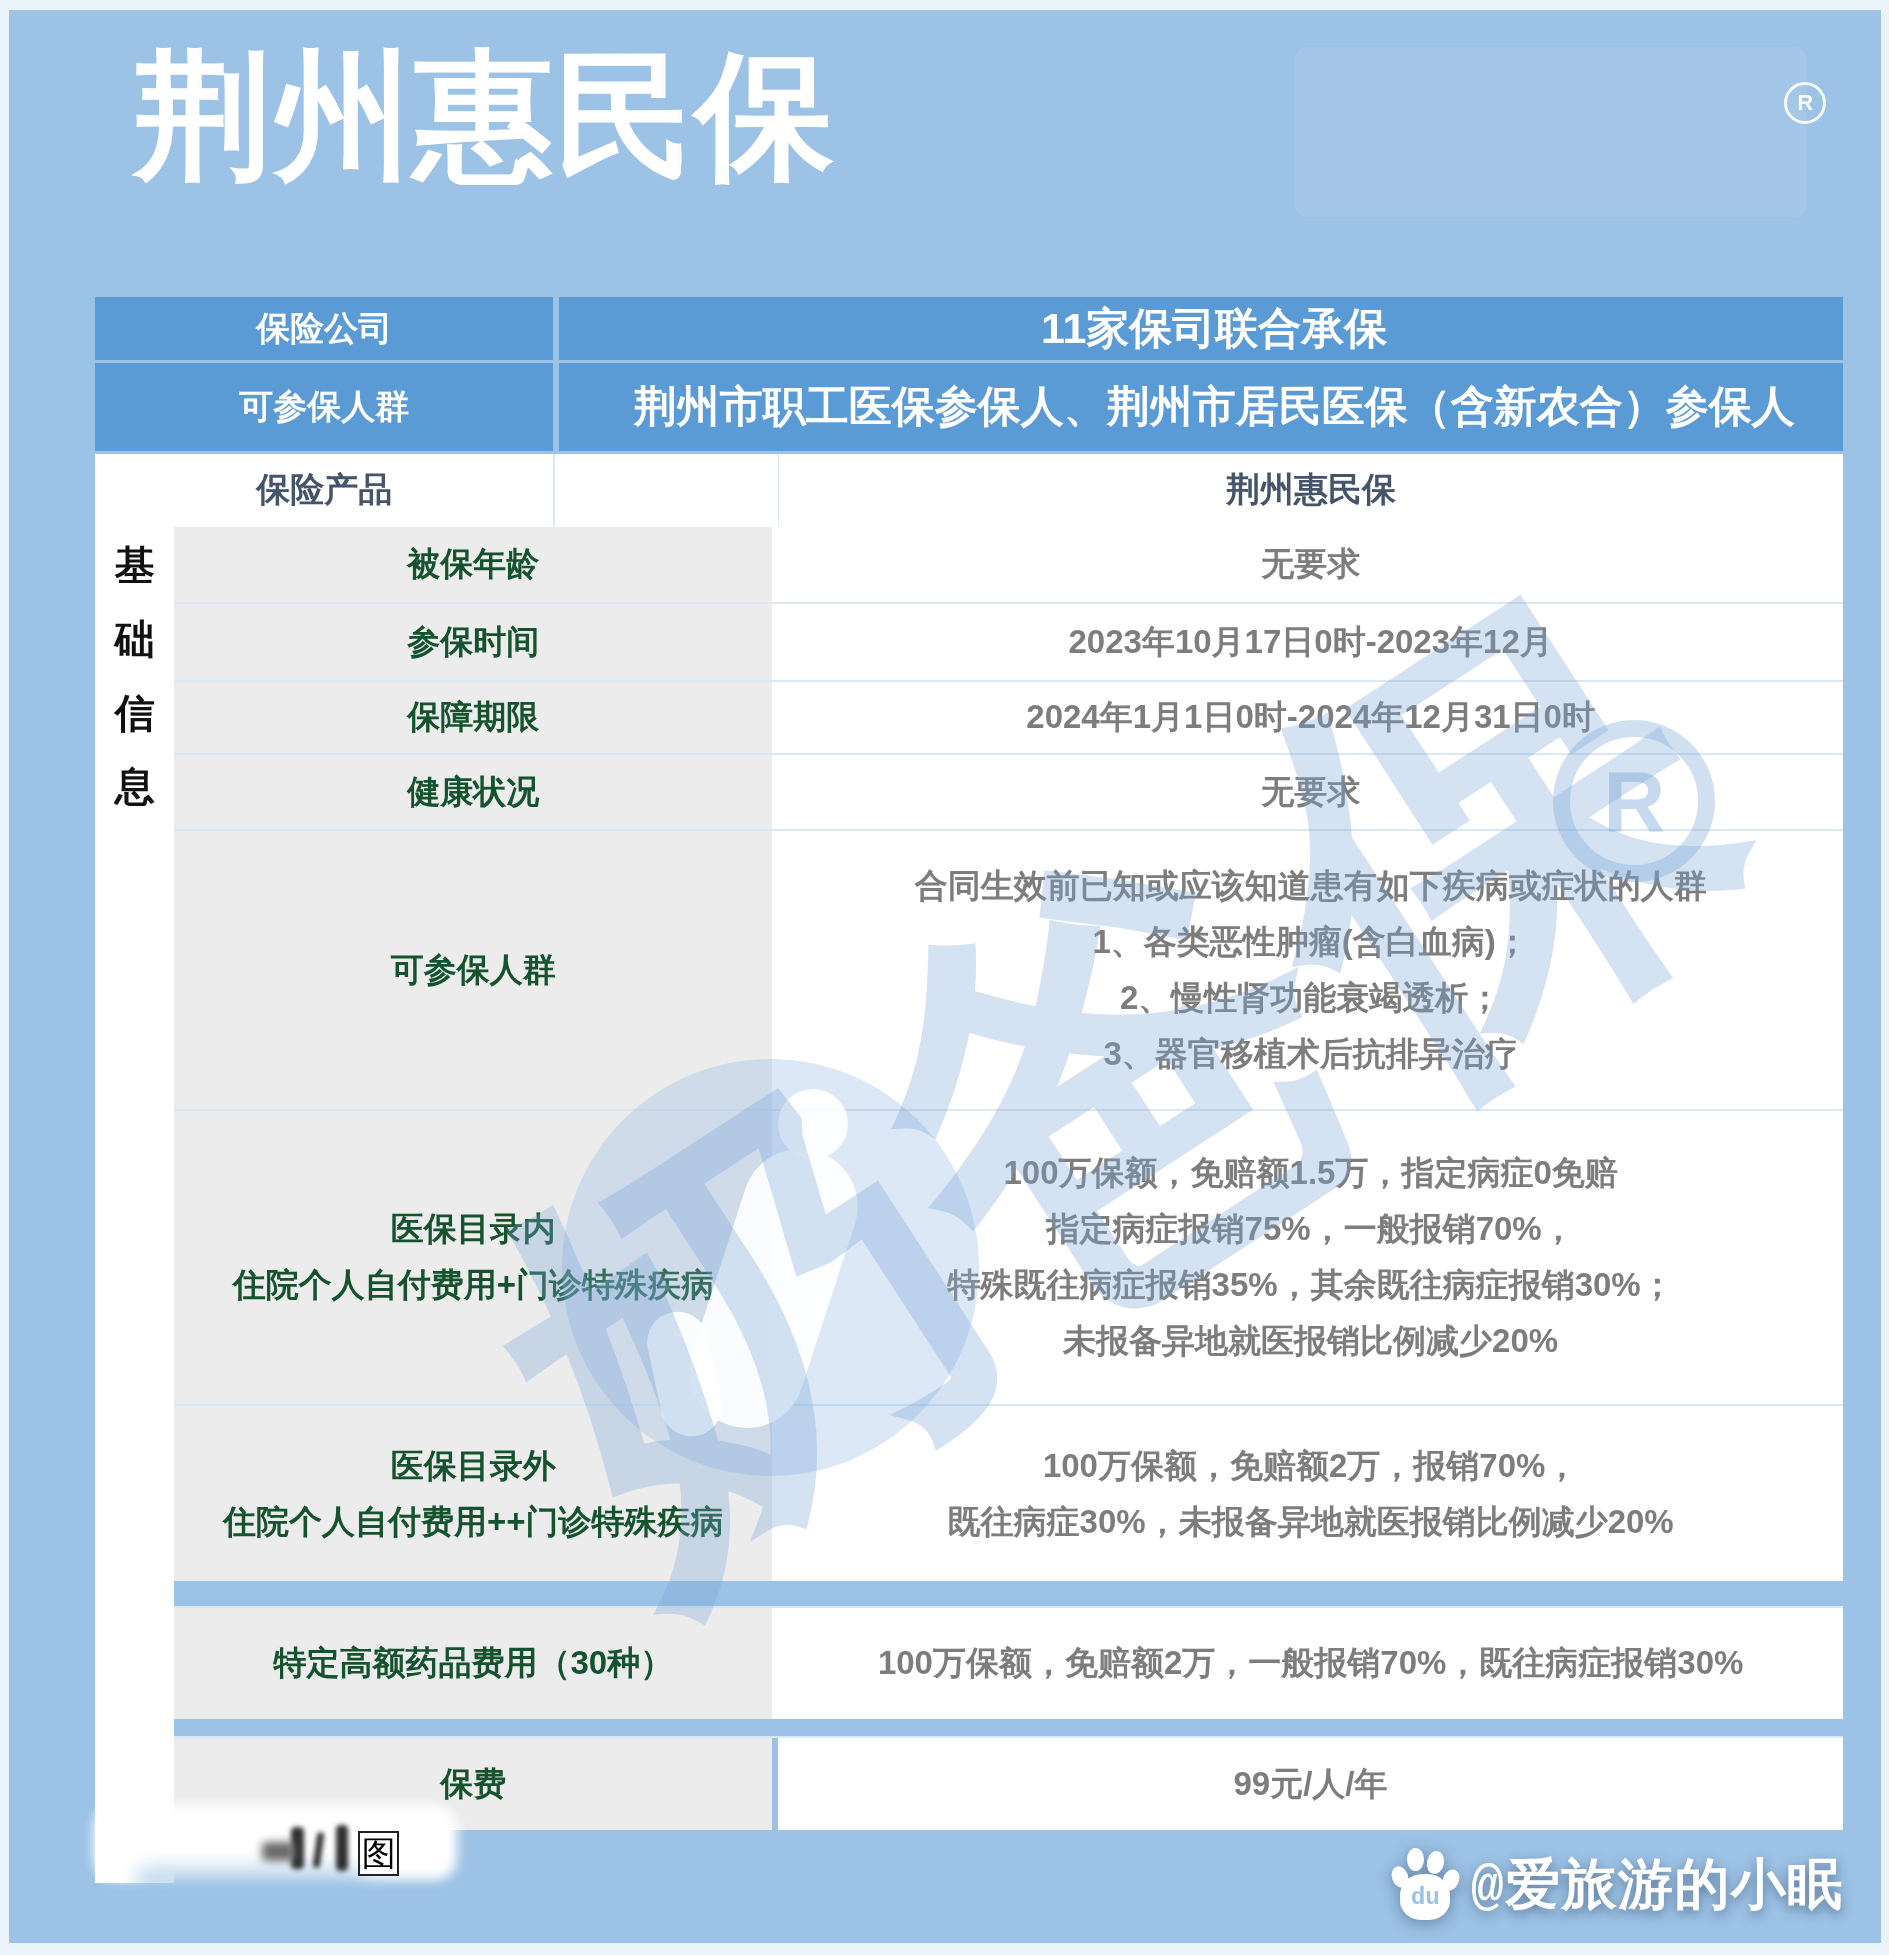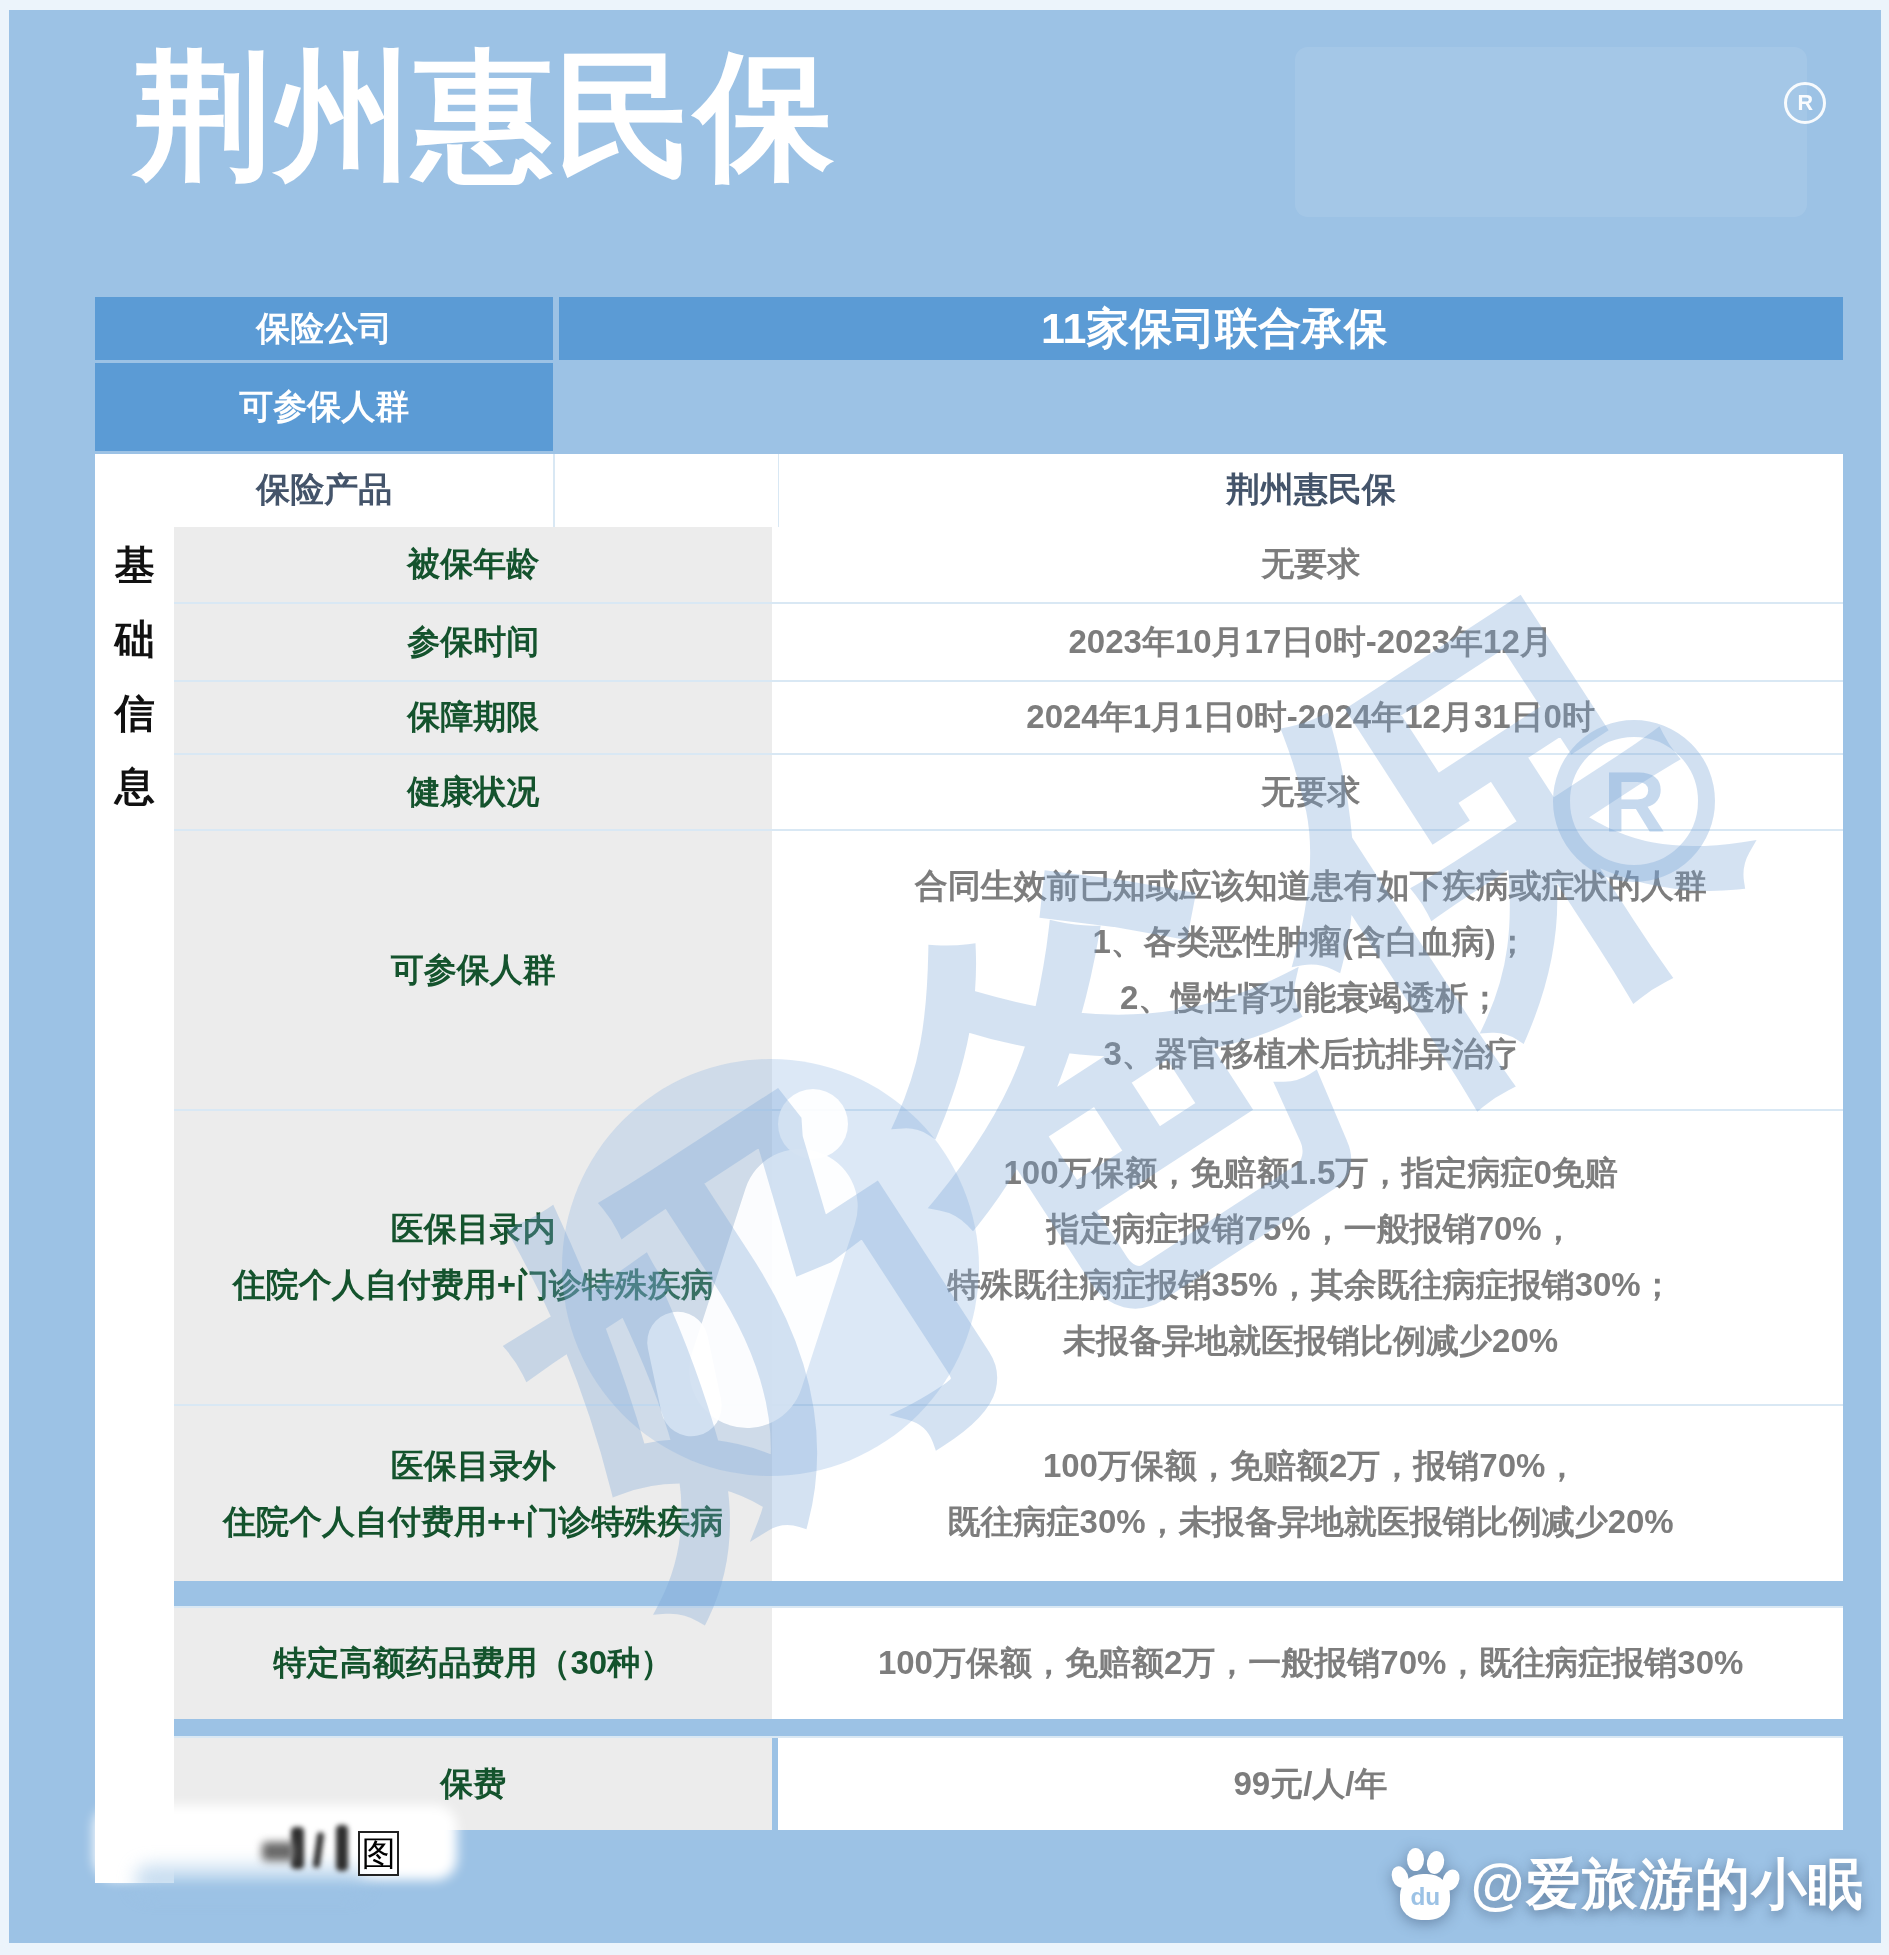--- a/index.html
+++ b/index.html
@@ -119,21 +119,21 @@
   .sm2{left:306px;top:1822px;width:7.2px;height:36px;transform:rotate(8deg);}
   .sm3{left:327px;top:1815px;width:11.5px;height:46px;}
   .sm4{left:253px;top:1832px;width:33px;height:18.7px;background:#6a6a6a;filter:blur(4.3px);}
   .tu{
     position:absolute;left:349px;top:1821px;
     color:#000;font-size:34px;line-height:37px;font-weight:400;
     border:2.2px solid #222;padding:2.2px 1.4px;background:rgba(255,255,255,0.8);
   }
   
   .attribution{
-    position:absolute;left:1381px;top:1837px;display:flex;align-items:center;gap:11.5px;
+    position:absolute;left:1381px;top:1837px;display:flex;align-items:center;gap:11.5px;font-family:Liberation Mono, monospace;
   }
   .handle{
     color:#ffffff;font-size:55px;font-weight:700;letter-spacing:1.4px;
     text-shadow:0 4.3px 11.5px rgba(40,60,90,0.55);
   }
   .paw{position:relative;width:69px;height:76px;filter:drop-shadow(0 3.6px 7.2px rgba(40,60,90,0.45));}
   .paw .toe{position:absolute;background:#ffffff;border-radius:50%;}
   .paw .t1{left:1.4px;top:18.7px;width:16px;height:21.6px;transform:rotate(-20deg);}
   .paw .t2{left:17px;top:1.4px;width:17px;height:23px;}
   .paw .t3{left:37px;top:4.3px;width:17px;height:23px;transform:rotate(12deg);}
@@ -159,20 +159,21 @@
   <div class="table">
       <div class="r blue" style="height:63px">
         <div class="bl">保险公司</div>
         <div class="vsep"></div>
         <div class="bv">11家保司联合承保</div>
       </div>
       <div class="hsep-w"></div>
       <div class="r blue" style="height:88px">
         <div class="bl">可参保人群</div>
         <div class="vsep"></div>
+        <div class="bv">荆州市职工医保参保人、荆州市居民医保（含新农合）参保人</div>
       </div>
       <div class="hsep-w"></div>
       <div class="r prod" style="height:73px">
         <div class="pc c1">保险产品</div>
         <div class="pline"></div>
         <div class="pc c2"></div>
         <div class="pline"></div>
         <div class="pc c3">荆州惠民保</div>
       </div>
       <div class="r data" style="height:75px">

